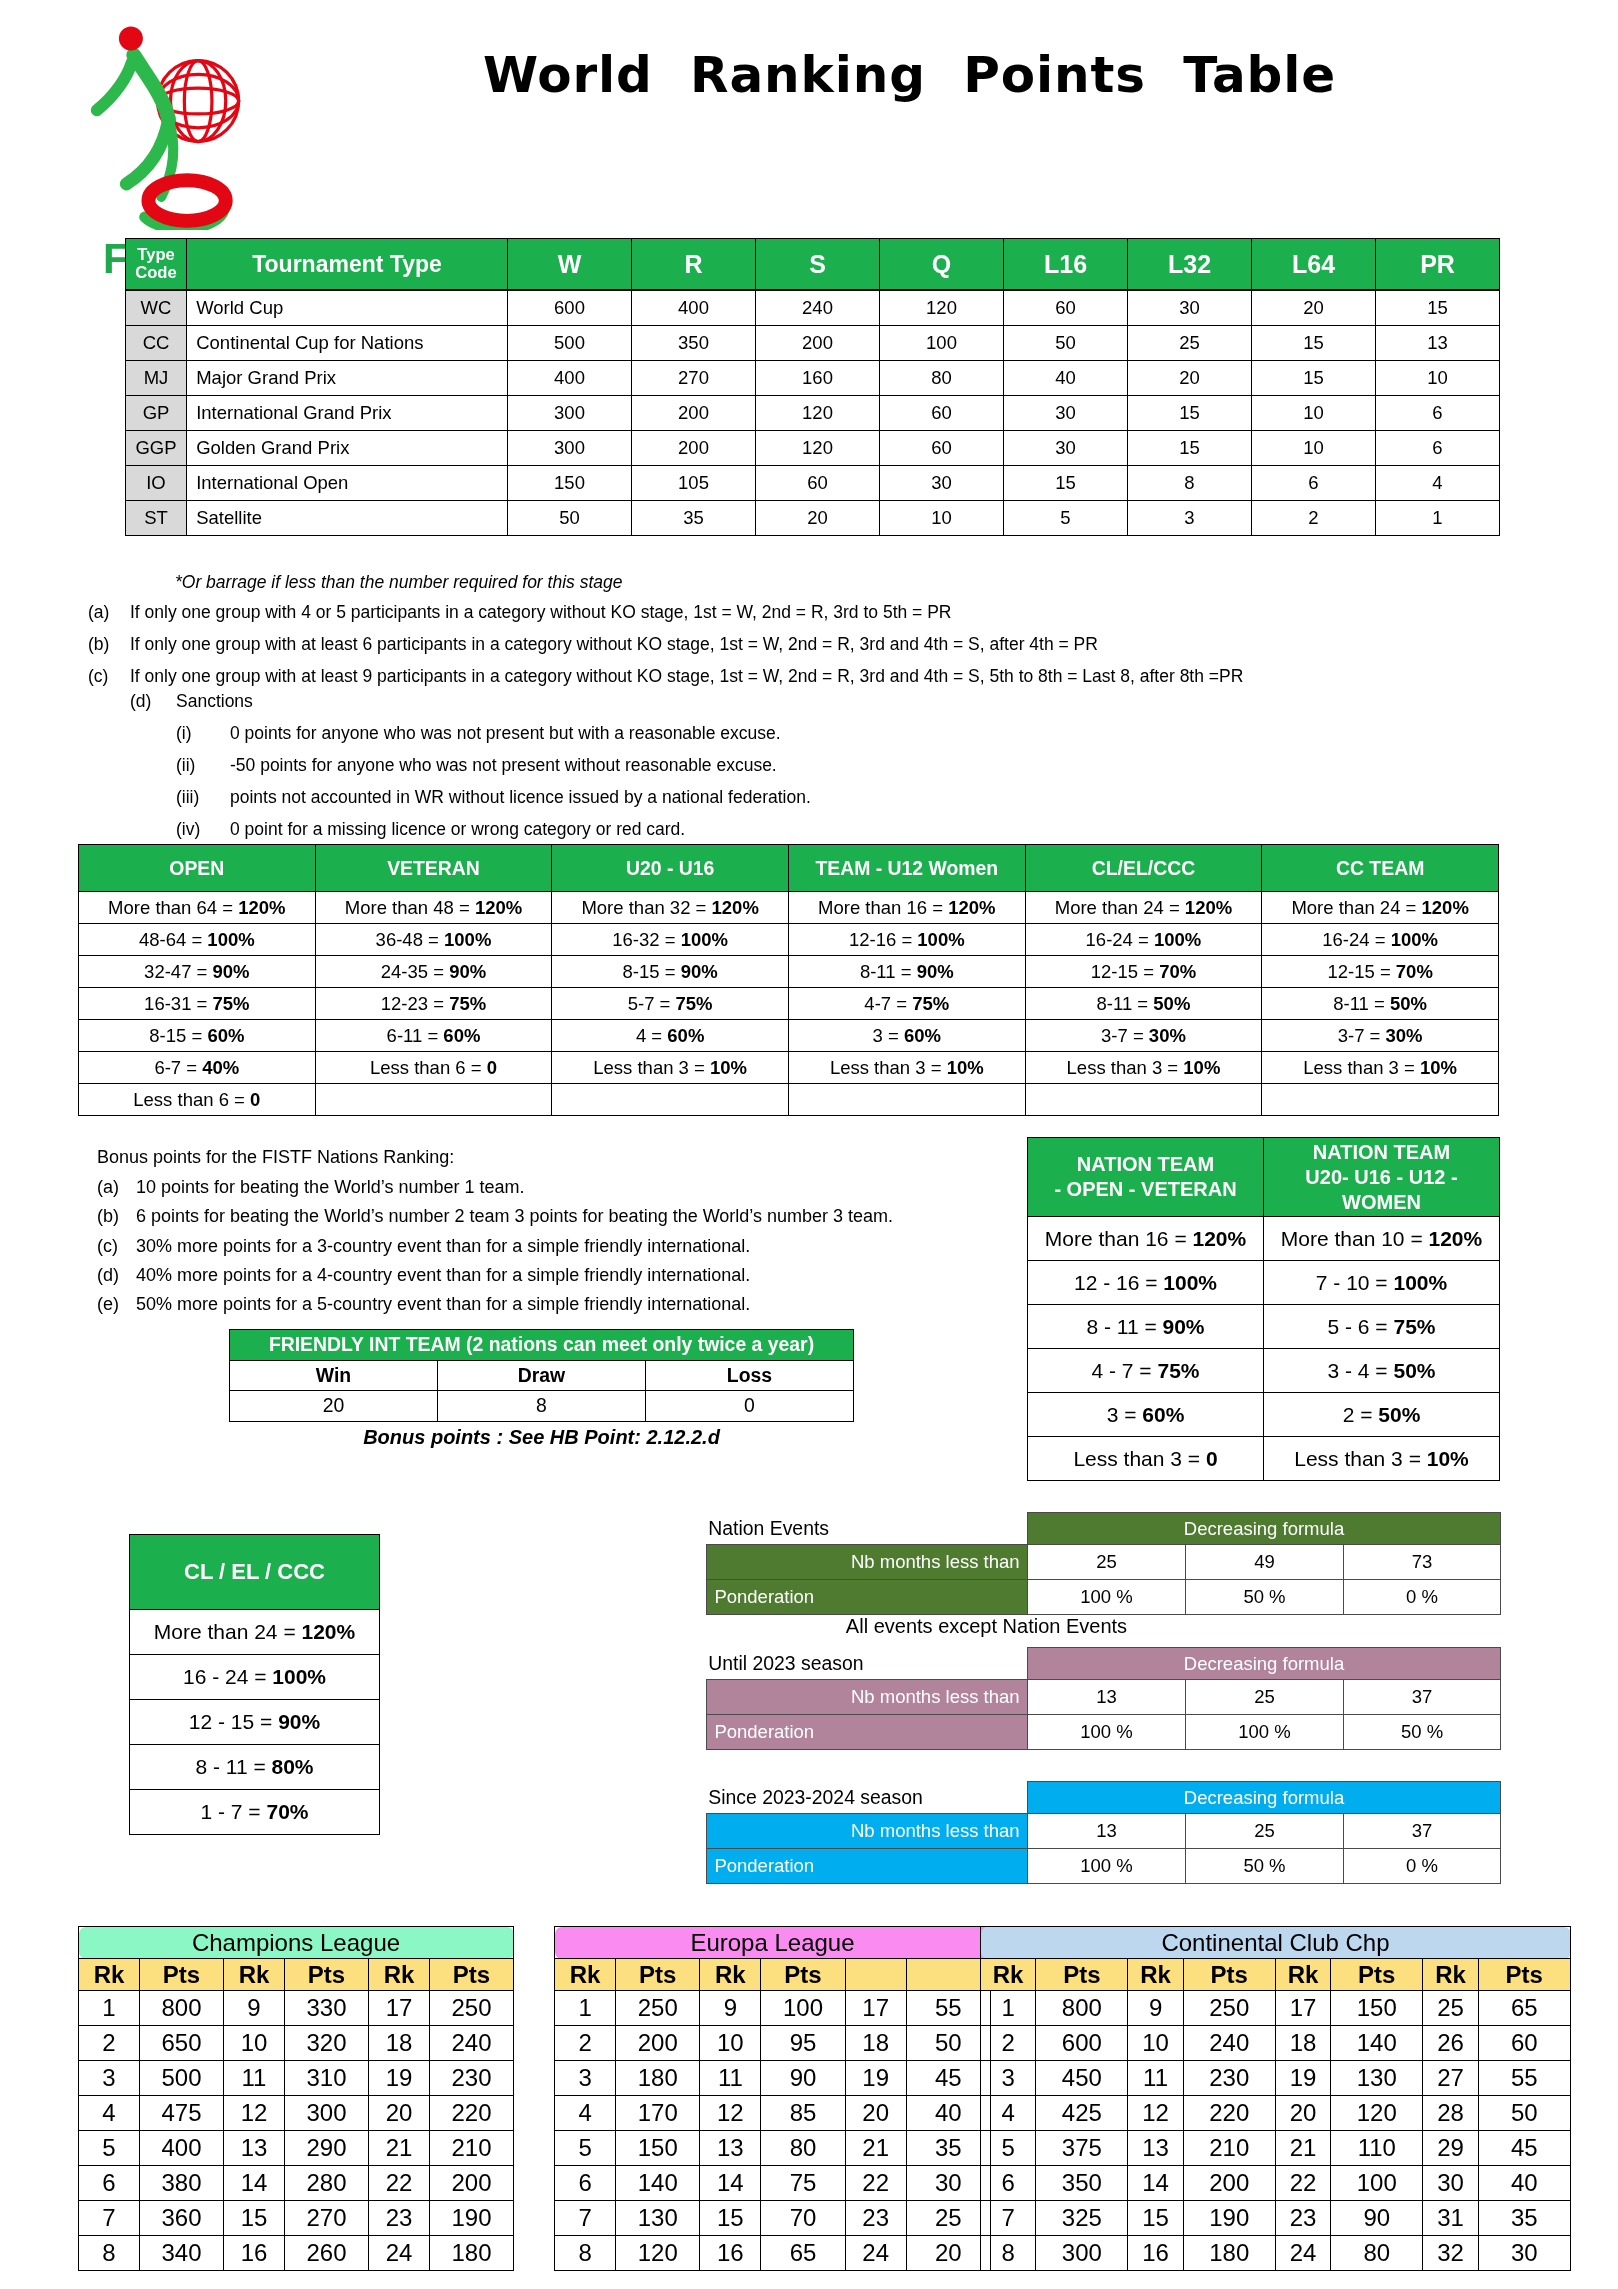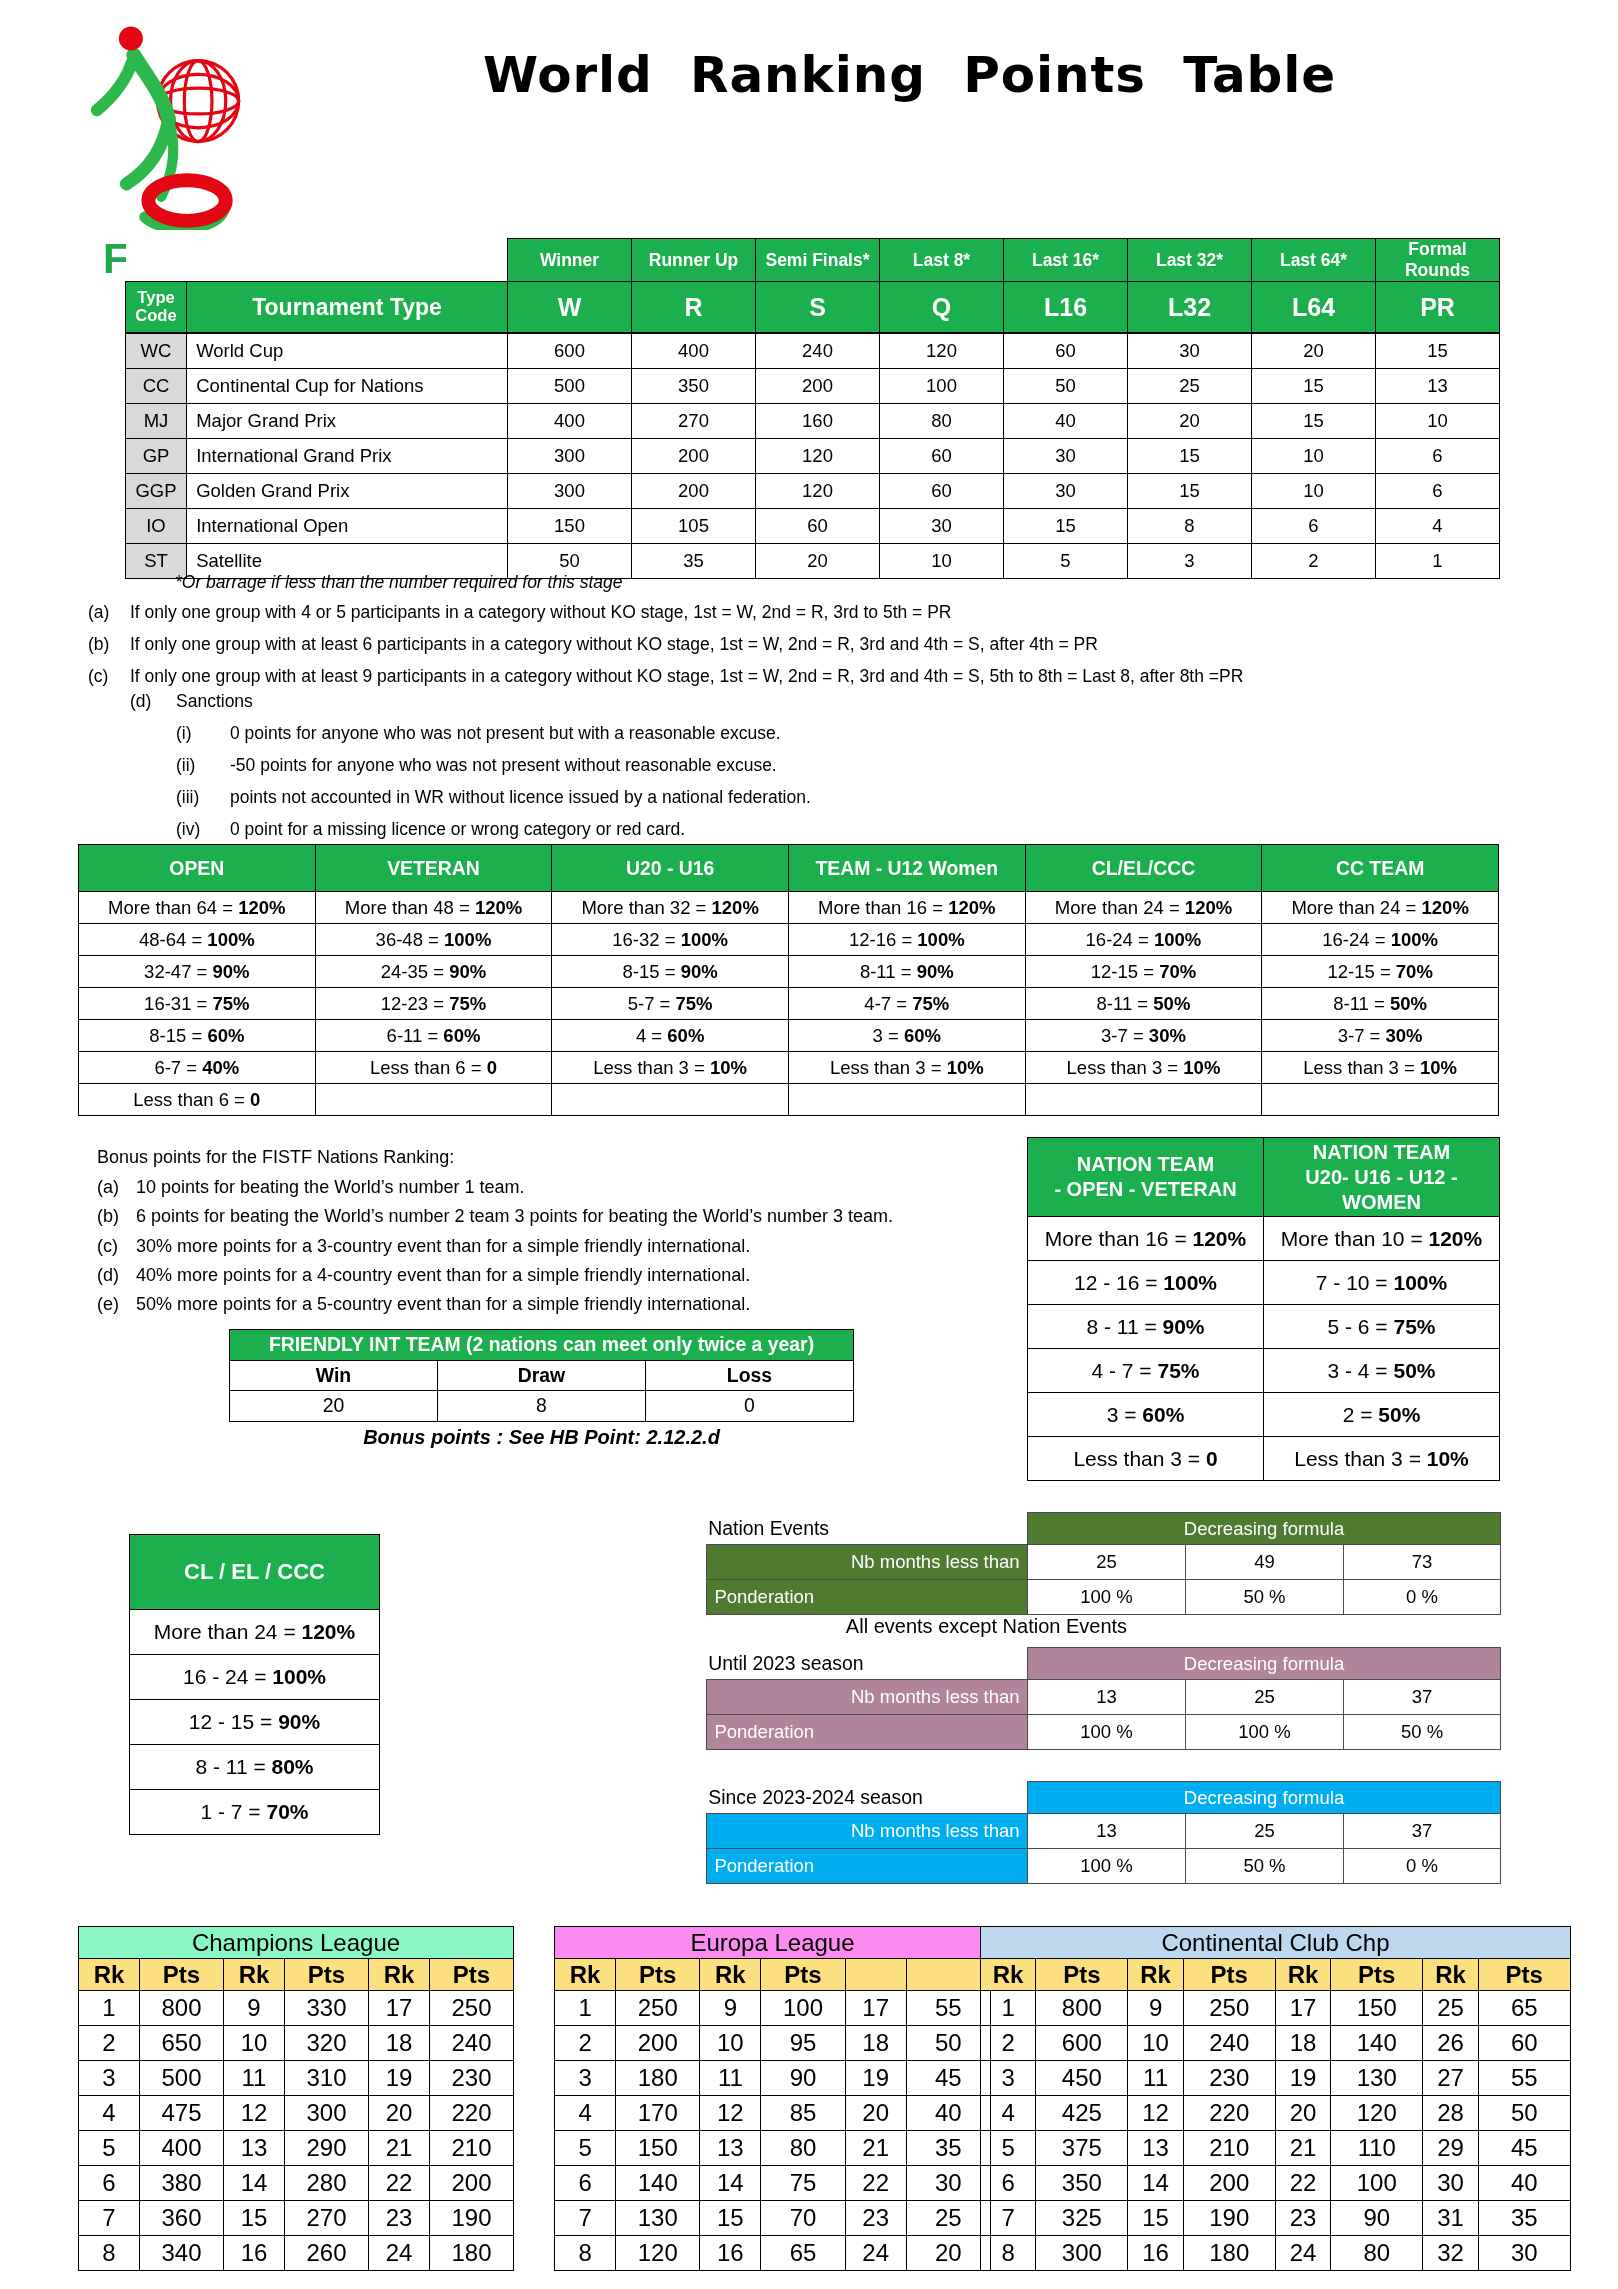--- a/index.html
+++ b/index.html
@@ -93,21 +93,21 @@
   .dec td.r{text-align:right;padding-right:7.4px;}
   .dec td.l{text-align:left;padding-left:7.4px;}
   .olive td.fill{background:var(--olive);}
   .mauve td.fill{background:var(--mauve);}
   .cyan td.fill{background:var(--cyan);}
   #all-events{left:706px;top:1615px;width:561px;text-align:center;font-size:20px;}
 
   
   .rank{top:1926px;}
   .rank th,.rank td{border:1.8px solid #000;text-align:center;}
-  .rank th.title{height:31px;font-size:24px;font-weight:400;}
+  .rank th.title{height:31px;font-size:24px;font-weight:400;border-radius:7px;}
   .rank th.yh{height:31px;background:var(--yellow);font-size:24px;font-weight:700;}
   .rank td{height:34px;font-size:24px;}
   #champions{left:78px;}  #champions table{width:436px;}  #champions th.title{background:var(--mint);}
   #europa{left:522px;padding-left:32px;}    #europa table{width:437px;}    #europa th.title{background:var(--pink);}
   #continental{left:980px;} #continental table{width:591px;} #continental th.title{background:var(--lblue);}
   col.rk{width:61px;} col.pt{width:84px;}
   col.rk2{width:55px;} col.pt2{width:92px;}
 </style>
 </head>
 <body>
@@ -149,31 +149,20 @@
         <col style="width:124px">
           <col style="width:124px">
           <col style="width:124px">
           <col style="width:124px">
         <col style="width:124px">
           <col style="width:124px">
           <col style="width:124px">
           <col style="width:124px">
         </colgroup>
       <thead>
-        <tr class="top">
-          <td class="blank" colspan="2"></td>
-        <th>Winner</th>
-            <th>Runner Up</th>
-            <th>Semi Finals*</th>
-            <th>Last 8*</th>
-            <th>Last 16*</th>
-            <th>Last 32*</th>
-            <th>Last 64*</th>
-            <th>Formal Rounds</th>
-          </tr>
         <tr class="head">
             <th>Type
 Code</th>
             <th>Tournament Type</th>
             <th>W</th>
             <th>R</th>
             <th>S</th>
             <th>Q</th>
             <th>L16</th>
             <th>L32</th>

